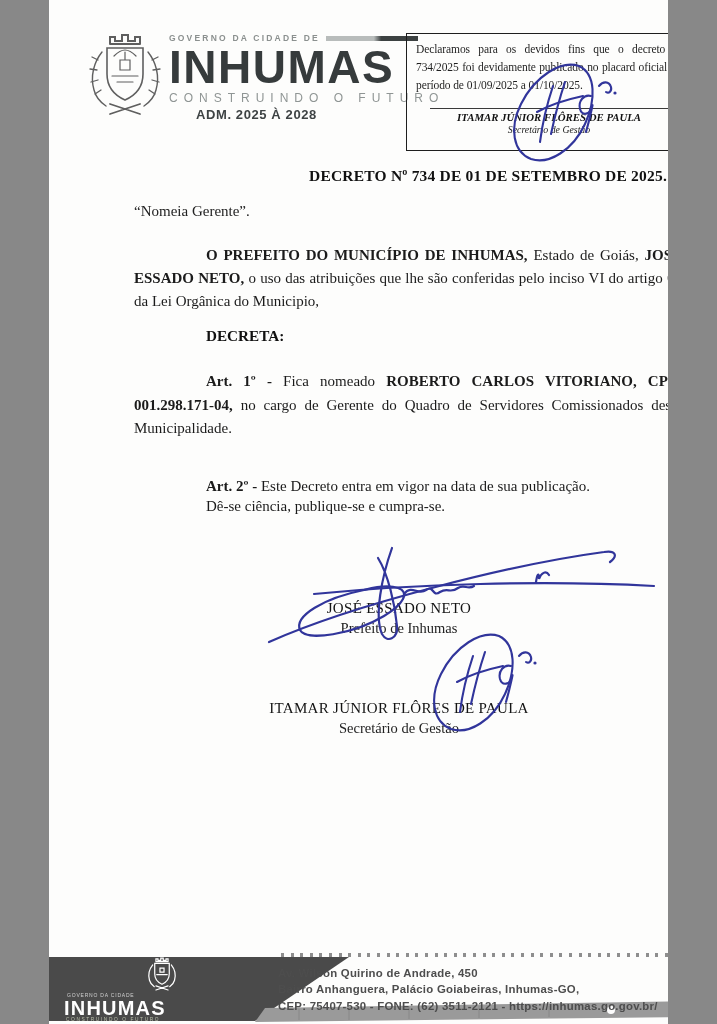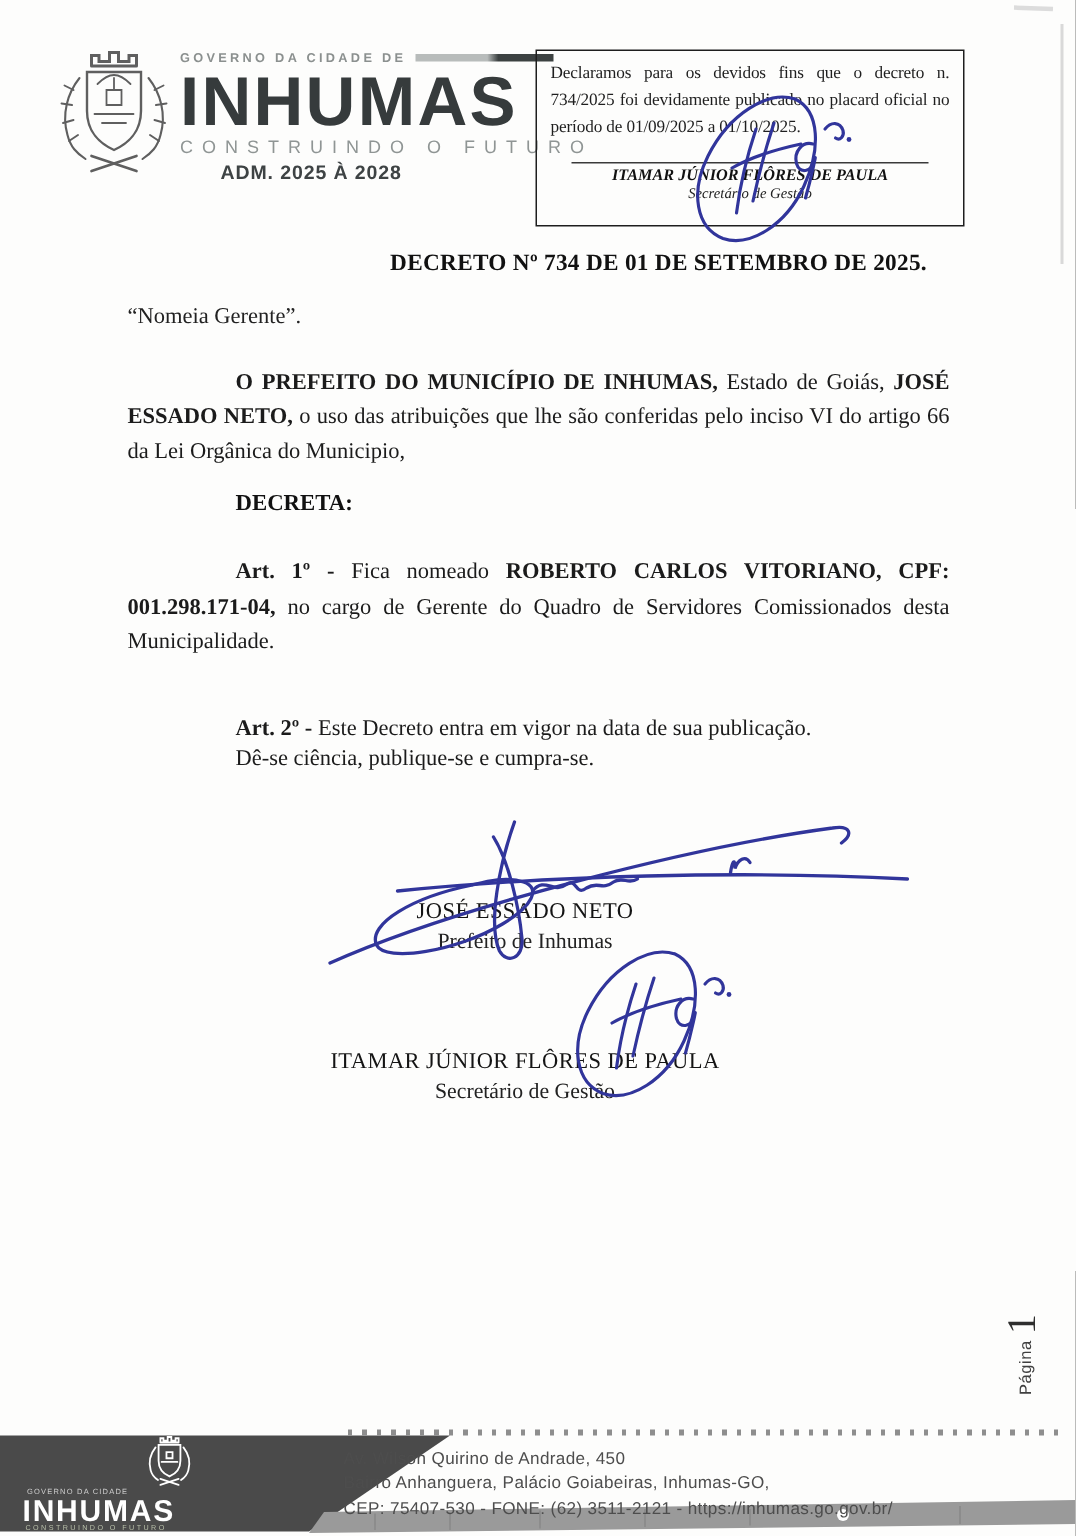--- a/index.html
+++ b/index.html
@@ -1,17 +1,17 @@
 <!DOCTYPE html>
 <html><head>
 <meta charset="utf-8">
 <style>
   html,body{margin:0;padding:0;background:#888;}
   #page{
-    position:relative;width:717px;height:1024px;margin:0 auto;
+    position:relative;width:619px;height:1024px;margin:0 auto;
     background:#fdfdfc;overflow:hidden;
     font-family:"Liberation Serif",serif;color:#1c1c1c;
   }
   
   .artifact-vline{position:absolute;left:707px;top:16px;width:2px;height:160px;background:#d0d0d0;opacity:.8;}
   .artifact-dash{position:absolute;left:676px;top:4px;width:26px;height:3px;background:#dcdcdc;transform:rotate(2deg);}
   
   .crest{position:absolute;left:35px;top:30px;}
   .hdr-text{position:absolute;left:120px;top:33px;width:300px;}
   .hdr-pre{display:flex;align-items:center;gap:6px;}
@@ -52,21 +52,21 @@
   .sig-role{font-size:14.5px;color:#222;margin-top:3px;}
   
   .page-indicator{position:absolute;left:634px;top:853px;width:100px;height:100px;display:flex;align-items:center;justify-content:center;gap:4px;transform:rotate(-90deg);}
   .page-indicator .lbl{font-family:"Liberation Sans",sans-serif;font-size:11px;color:#3f3f3f;letter-spacing:.4px;}
   .page-indicator .num{font-size:27px;color:#2e2e2e;line-height:1;margin-top:-6px;}
   
   .footer-svg{position:absolute;left:0;top:948px;z-index:1;}
   .footer-dots{position:absolute;left:232px;top:953px;width:474px;height:4px;z-index:2;
     background:repeating-linear-gradient(90deg,#8e8e8e 0 3px,transparent 3px 9.6px);}
   .footer-address{position:absolute;left:229px;top:965px;z-index:3;font-family:"Liberation Sans",sans-serif;
-    font-size:11.4px;font-weight:normal;color:#4d4d4d;line-height:16.4px;letter-spacing:.25px;}
+    font-size:11.4px;font-weight:bold;color:#4d4d4d;line-height:16.4px;letter-spacing:.25px;}
   .f-logo-pre{position:absolute;left:18px;top:992px;z-index:2;font-family:"Liberation Sans",sans-serif;font-size:5px;letter-spacing:.8px;color:#cfcfcf;}
   .f-logo-name{position:absolute;left:15px;top:997px;z-index:2;font-family:"Liberation Sans",sans-serif;font-size:20px;font-weight:bold;letter-spacing:1.2px;color:#ffffff;}
   .f-logo-slogan{position:absolute;left:17px;top:1017px;z-index:2;font-family:"Liberation Sans",sans-serif;font-size:4.8px;letter-spacing:1.6px;color:#b8bfa9;}
   .f-crest{position:absolute;left:96px;top:956px;z-index:2;}
 </style>
 </head>
 <body>
 
 <div id="page">
 

